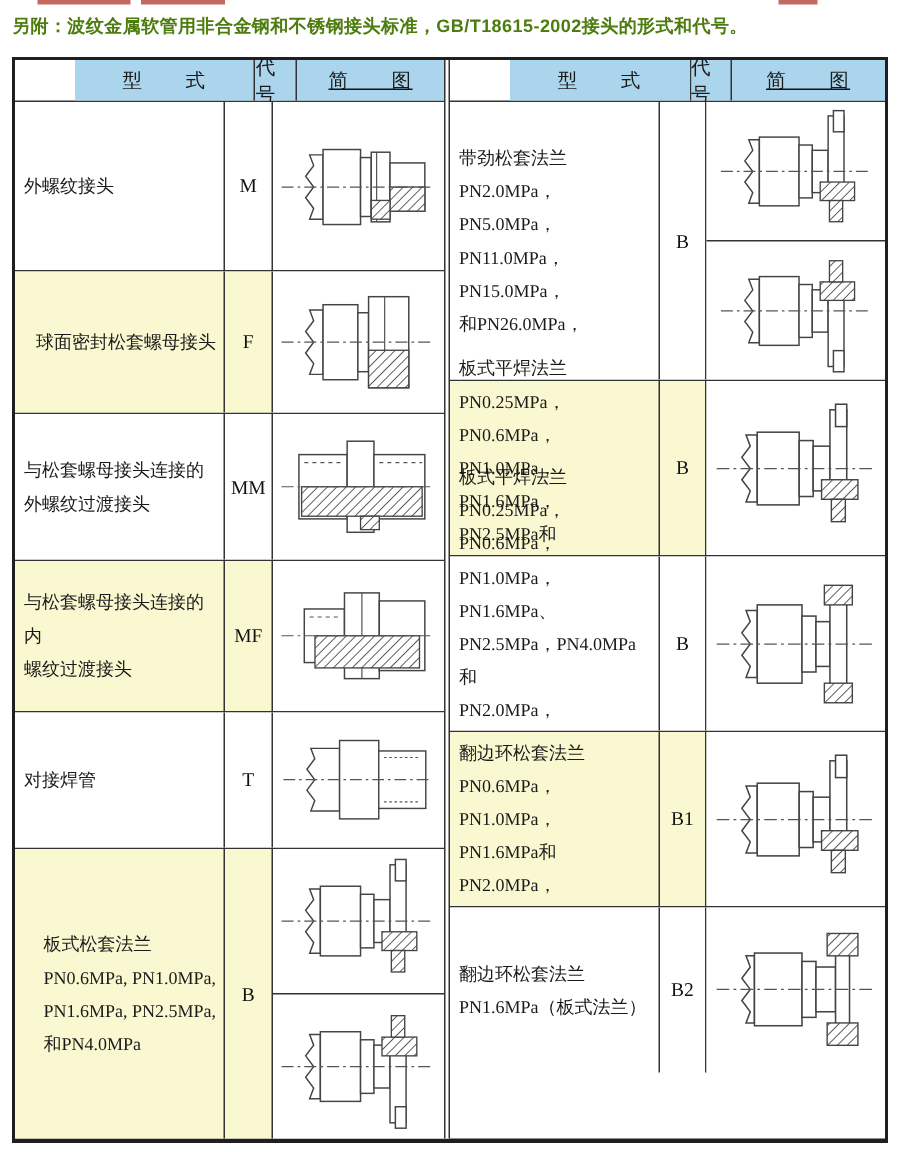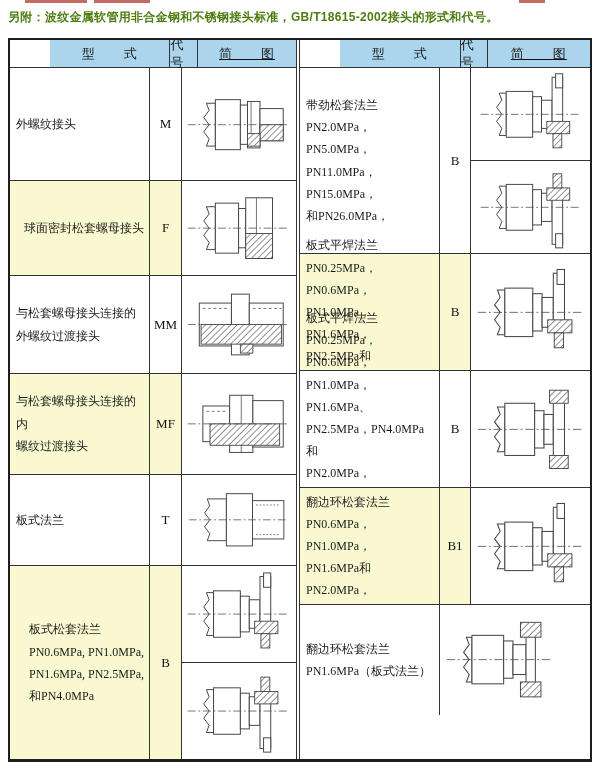--- a/index.html
+++ b/index.html
@@ -180,21 +180,21 @@
               <rect x="28" y="48" width="78" height="24" fill="url(#hp3)" stroke="#444" stroke-width="1"></rect>
               <line x1="24" y1="34" x2="48" y2="34" stroke="#555" stroke-width="0.9" stroke-dasharray="3 3"></line>
               <line x1="3" y1="48" x2="117" y2="48" stroke="#555" stroke-width="0.9" stroke-dasharray="9 3 2 3"></line>
             </svg>
           </span>
         </div>
     </div>
 
     <div class="row" style="height:94px">
       <div class="cell type">
-          <div class="type-text">板式法兰</div>
+          <div class="type-text">对接焊管</div>
         </div>
       <div class="cell code">
           <div class="code-text">T</div>
         </div>
       <div class="cell diag">
           <span class="dsvg">
             <svg viewBox="0 0 120 96" preserveAspectRatio="xMidYMid meet">
   <defs>
                 <pattern id="hp4" width="5" height="5" patternUnits="userSpaceOnUse" patternTransform="rotate(45)">
   <rect width="5" height="5" fill="#fff"></rect>
@@ -441,20 +441,23 @@
             </svg>
           </span>
         </div>
     </div>
 
     <div class="row" style="height:110px">
       <div class="cell type">
           <div class="type-text">翻边环松套法兰
 PN1.6MPa（板式法兰）</div>
         </div>
+      <div class="cell code">
+          <div class="code-text">B2</div>
+        </div>
       <div class="cell diag">
           <span class="dsvg">
             <svg viewBox="0 0 120 96" preserveAspectRatio="xMidYMid meet">
   <defs>
                 <pattern id="hp12" width="5" height="5" patternUnits="userSpaceOnUse" patternTransform="rotate(45)">
   <rect width="5" height="5" fill="#fff"></rect>
                   <line x1="0" y1="0" x2="0" y2="5" stroke="#555" stroke-width="1.4"></line>
                 </pattern>
               </defs>
               <path d="M30 24 L24 24 L27 32 L21 40 L27 48 L21 56 L27 64 L24 72 L30 72 Z" stroke="#444" stroke-width="1.1" fill="#fff"></path>

